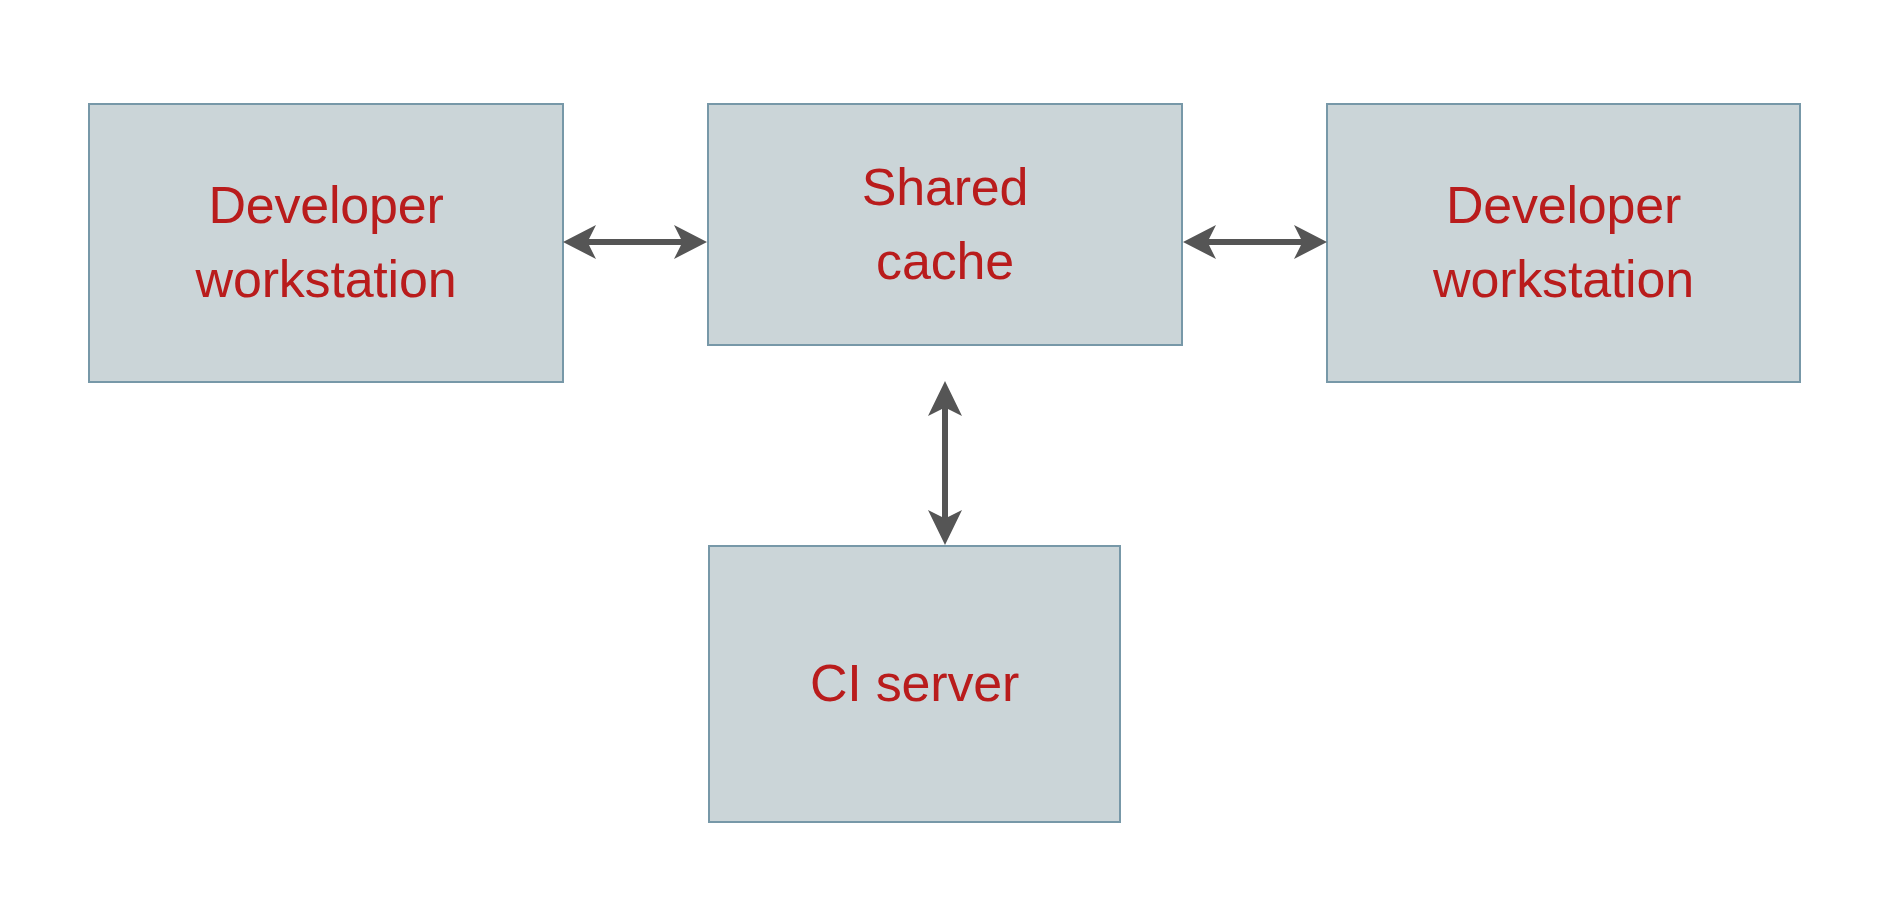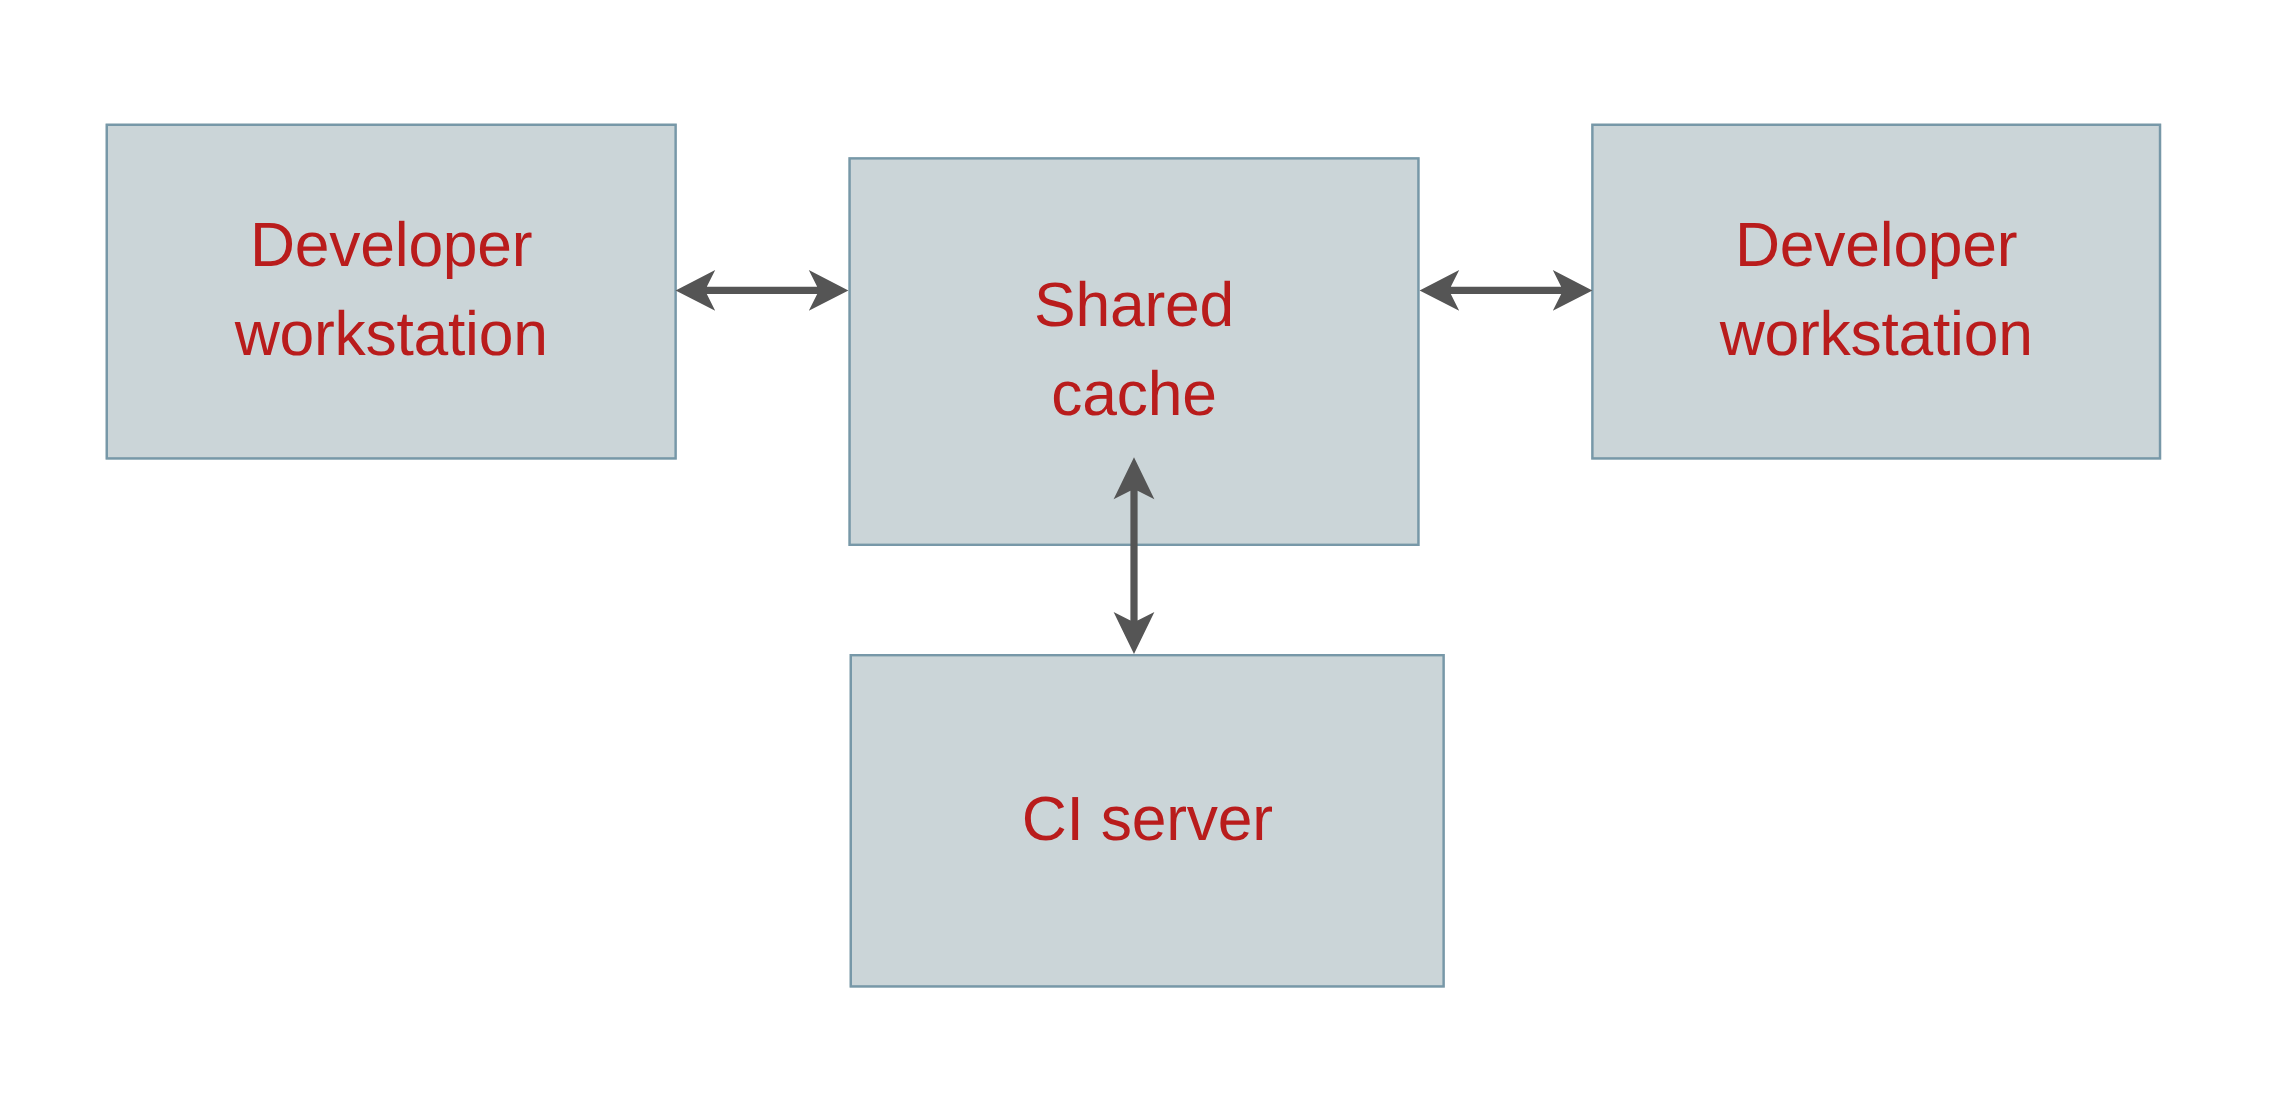--- a/index.html
+++ b/index.html
@@ -33,23 +33,23 @@
     color: #b91c1c;
     font-family: "Liberation Sans", sans-serif;
     font-size: 52px;
     font-weight: 400;
     line-height: 1.42;
     letter-spacing: -0.2px;
     white-space: pre-line;
     padding: 0 10px;
   }
   #node-dev-left  { left: 88px;  top: 103px; width: 476px; height: 280px; }
-  #node-shared    { left: 707px; top: 103px; width: 476px; height: 324px; margin-top: 28px; }
+  #node-shared    { left: 707px; top: 103px; width: 476px; height: 243px; }
   #node-dev-right { left: 1326px;top: 103px; width: 475px; height: 280px; }
-  #node-ci        { left: 708px; top: 545px; width: 496px; height: 278px; }
+  #node-ci        { left: 708px; top: 545px; width: 413px; height: 278px; }
 
   .edge-svg {
     position: absolute;
     overflow: visible;
     pointer-events: none;
   }
   #edge-left-shared  { left: 560px; top: 212px; width: 150px; height: 60px; }
   #edge-shared-right { left: 1180px; top: 212px; width: 150px; height: 60px; }
   #edge-shared-ci    { left: 915px; top: 378px; width: 60px; height: 170px; }
 </style>

